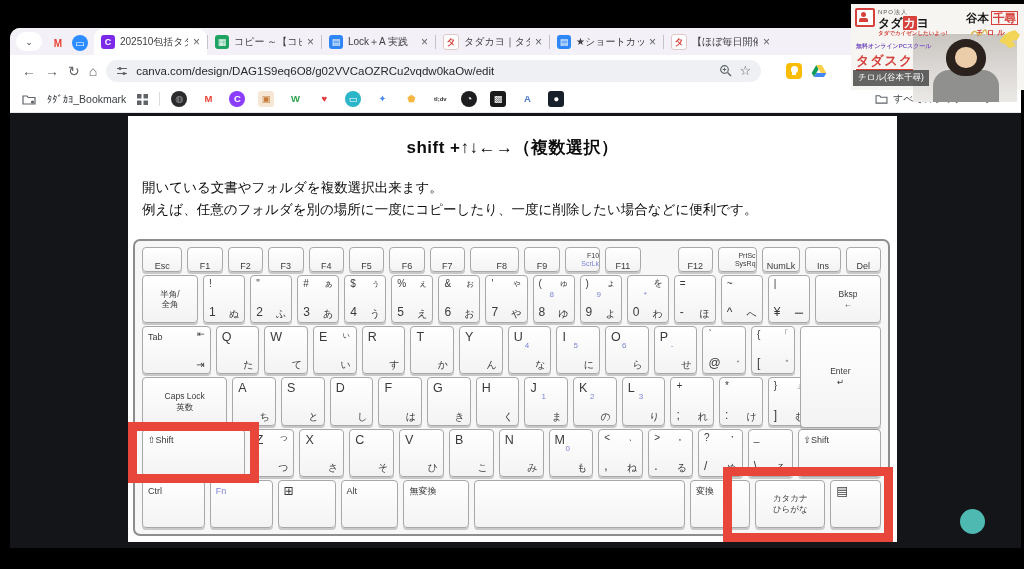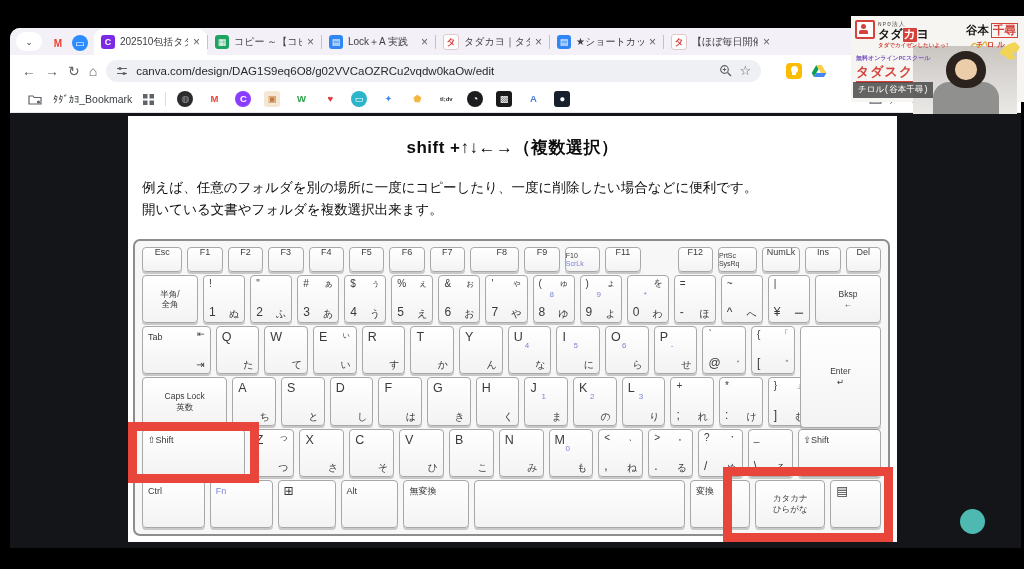--- a/index.html
+++ b/index.html
@@ -24,21 +24,21 @@
   .toolbar{height:31px;background:#fff;display:flex;align-items:center;gap:9px;padding:0 12px;}
   .navic{font-size:14px;color:#5f6368;line-height:1;}
   .pill{height:22px;background:#eef0f3;border-radius:12px;flex:0 0 655px;display:flex;align-items:center;
         padding:0 10px;gap:8px;box-sizing:border-box;}
   .url{font-size:11.5px;color:#27282b;white-space:nowrap;overflow:hidden;flex:1;}
   .pillic{flex:none;display:flex;align-items:center;}
   .star{font-size:13px;color:#5f6368;}
   .keep{width:16px;height:16px;border-radius:4px;background:#fbbc04;position:relative;margin-left:16px;flex:none;}
   .keep:after{content:'';position:absolute;left:4.5px;top:3px;width:7px;height:7px;border-radius:50%;background:#fff;}
   .keep:before{content:'';position:absolute;left:6px;top:9px;width:4px;height:3px;background:#fff;}
-  .bookmarksbar{height:26px;background:#fff;display:flex;align-items:center;gap:11px;padding:0 18px;
+  .bookmarksbar{height:26px;background:#fff;display:flex;align-items:center;gap:11px;padding:0 12px;
                 border-bottom:1px solid #e8e8ec;}
   .bmlabel{font-size:10.5px;color:#3c4043;}
   .sep{width:1px;height:14px;background:#dadce0;}
   #favs{display:flex;align-items:center;gap:13px;}
   .fvi{width:16px;height:16px;display:flex;align-items:center;justify-content:center;
        font-weight:bold;line-height:1;flex:none;}
   .allbm{margin-left:auto;display:flex;gap:5px;align-items:center;font-size:10px;color:#3c4043;padding-right:14px;}
   
   .content{position:relative;height:436px;background:#141519;}
   .page{position:absolute;left:118px;top:3px;width:769px;height:426px;background:#fff;}
@@ -58,39 +58,39 @@
   .k-m{top:4px;left:5px;font-size:12.5px;}
   .k-m.small{font-size:9px;top:6px;}
   .k-tl{top:3px;left:5px;font-size:10px;}
   .k-bl{bottom:4px;left:5px;font-size:12px;}
   .k-tr{top:3px;right:5px;font-size:9px;}
   .k-br{bottom:3px;right:5px;font-size:10px;}
   .k-fn{top:15px;left:16px;font-size:8px;color:#7d84d8;}
   .blue{color:#7d84d8 !important;}
   .key.center{display:flex;flex-direction:column;align-items:center;justify-content:center;gap:2px;}
   .key.center span{position:static;font-size:8.5px;}
-  .fn-row .key{display:flex;align-items:flex-start;justify-content:center;}
+  .fn-row .key{display:flex;align-items:flex-end;justify-content:center;}
   .fn-row .key span{position:static;font-size:9px;}
   .fn-row .key.center{gap:1px;}
   .fn-row .key.center span{font-size:7px;}
   .key.ghost{visibility:hidden;}
   .key.tall{height:calc(200% + 3px);z-index:2;align-self:flex-start;}
   .key.arrowpad{background:none;border:none;box-shadow:none;height:calc(100% + 6px);
                 display:flex;flex-direction:column;gap:3px;}
   .ap-row{display:flex;gap:4px;flex:1;}
   .akey{flex:1;background:linear-gradient(#ffffff,#f2f2f2);border:1px solid #a8a8a8;border-radius:4px;
         box-shadow:0 1.5px 0 rgba(130,130,130,.35);display:flex;flex-direction:column;align-items:center;
         justify-content:center;line-height:1;gap:1px;}
   .akey .ar{font-size:7px;color:#333;}
   .akey .al{font-size:7.5px;color:#7d84d8;}
   .redbox{position:absolute;border:9px solid #e8463a;z-index:6;box-sizing:border-box;}
   #red-shift{left:0;top:306px;width:131px;height:61px;}
   #red-arrows{left:595px;top:351px;width:170px;height:75px;}
   
-  #webcam{position:absolute;left:851px;top:16px;width:173px;height:86px;background:#f7f5f1;z-index:30;font-family:Liberation Mono, monospace;}
+  #webcam{position:absolute;left:851px;top:4px;width:173px;height:86px;background:#f7f5f1;z-index:30;}
   .wc-photo{position:absolute;left:62px;top:30px;width:104px;height:68px;
             background:linear-gradient(#c9c6c2,#ebe9e6);overflow:hidden;}
   .wc-hair{position:absolute;left:33px;top:5px;width:40px;height:37px;background:#2b221d;
            border-radius:50% 50% 46% 46%;}
   .wc-face{position:absolute;left:42px;top:13px;width:22px;height:21px;background:#eccdaa;border-radius:48%;}
   .wc-body{position:absolute;left:20px;top:36px;width:66px;height:32px;background:#90908e;
            border-radius:16px 16px 0 0;}
   .wc-logo1{position:absolute;left:4px;top:4px;display:flex;gap:3px;}
   .pcicon{width:16px;height:15px;border:2px solid #d6413c;border-radius:2px;background:#fff;position:relative;flex:none;}
   .pcicon:after{content:'';position:absolute;left:4px;top:2px;width:5px;height:5px;border-radius:50%;background:#d6413c;}
@@ -235,22 +235,22 @@
         <path d="M1 2 h4 l1.2 1.5 H13 V10 H1 Z" fill="none" stroke="#5f6368" stroke-width="1.2"></path>
       </svg>
       <span>すべてのブックマーク</span>
     </div>
   </div>
 
   <div class="content">
     <div class="page">
       <div class="page-title">shift +↑↓←→（複数選択）</div>
       <div class="page-body">
+        <div>開いている文書やフォルダを複数選択出来ます。</div>
         <div>例えば、任意のフォルダを別の場所に一度にコピーしたり、一度に削除したい場合などに便利です。</div>
-        <div>開いている文書やフォルダを複数選択出来ます。</div>
       </div>
       <div class="kb" id="kb">
           <div class="kb-row fn-row">
             <div class="key" style="flex-grow: 1.15;">
               <span class="k-m">Esc</span>
             </div>
             <div class="key" style="flex-grow: 1;">
               <span class="k-m">F1</span>
             </div>
             <div class="key" style="flex-grow: 1;">

